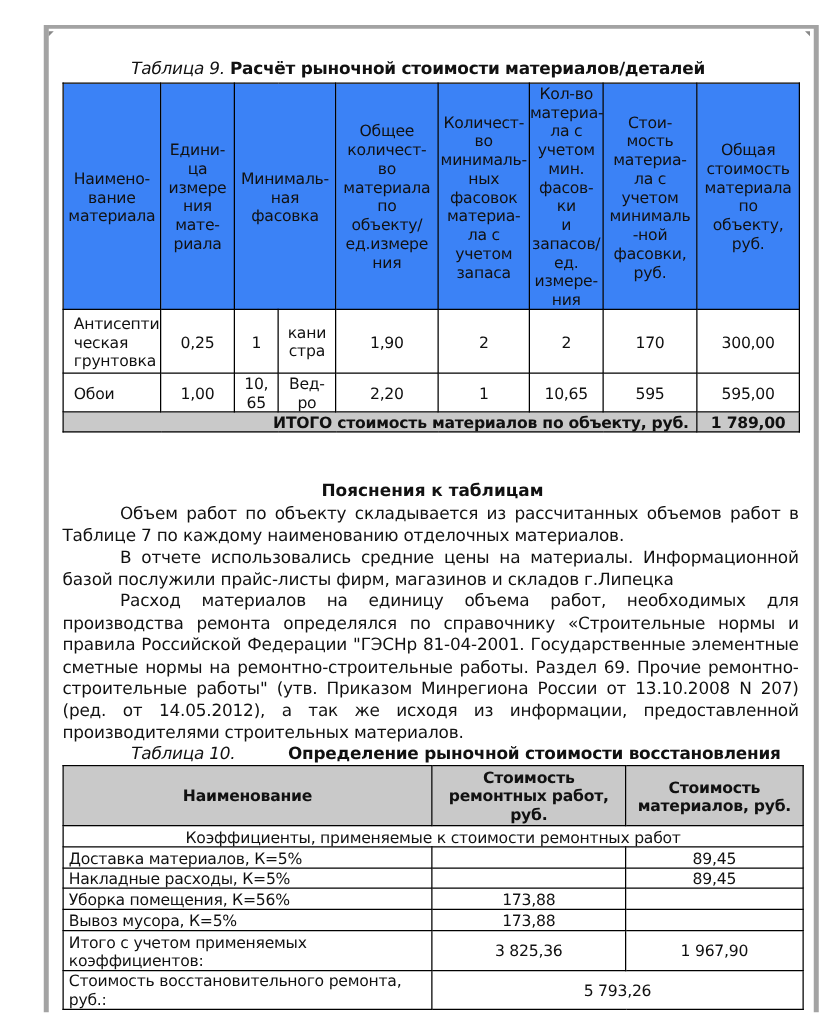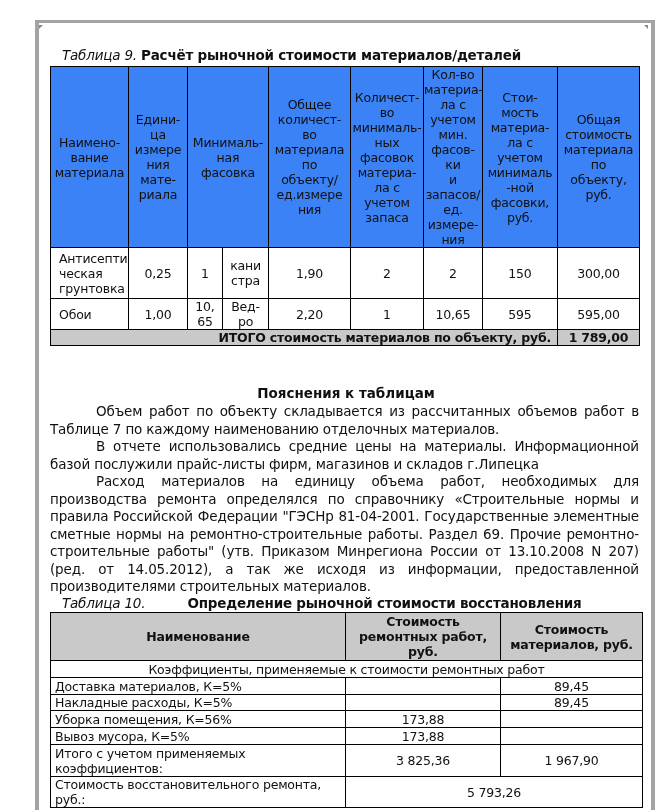--- a/index.html
+++ b/index.html
@@ -7,21 +7,21 @@
   body { position: relative; font-family: "DejaVu Sans", "Liberation Sans", sans-serif; color: #111; }
   .frame-top { position: absolute; left: 36px; top: 20px; width: 618px; height: 3px; background: #a3a3a3; }
   .frame-left { position: absolute; left: 35px; top: 20px; width: 4px; height: 790px; background: #a3a3a3; }
   .frame-right { position: absolute; left: 651px; top: 20px; width: 4px; height: 790px; background: #a3a3a3; }
   .corner-mark { position: absolute; width: 6px; height: 6px; border-color: #8a8a8a; border-style: solid; }
   .corner-tl { left: 38px; top: 24px; border-width: 0; }
   .corner-tl::after { content: ""; position: absolute; left: 1px; top: 1px; border-left: 4px solid #888; border-bottom: 4px solid transparent; }
   .corner-tr { left: 643px; top: 24px; border-width: 0; }
   .corner-tr::after { content: ""; position: absolute; left: 1px; top: 1px; border-right: 4px solid #888; border-bottom: 4px solid transparent; }
 
-  .caption { position: absolute; font-size: 13.5px; white-space: nowrap; letter-spacing: -0.2px; }
+  .caption { position: absolute; font-size: 13.5px; white-space: nowrap; letter-spacing: -0.2px; margin-left: 43px; }
   .caption .num { font-style: italic; font-weight: normal; }
   .caption .ttl { font-weight: bold; }
 
   table { position: absolute; border-collapse: collapse; table-layout: fixed; font-size: 12.5px; }
   td, th { border: 1px solid #000; text-align: center; vertical-align: middle; font-weight: normal; line-height: 15px; letter-spacing: -0.2px; }
   .hdr { background: #3b82f6; }
 
   #t9 { left: 50px; top: 66px; width: 589px; }
   #t9 td.name { text-align: left; padding-left: 8px; }
   #t9 .total-label { background: #c9c9c9; text-align: right; font-weight: bold; padding-right: 6px; }
@@ -74,21 +74,21 @@
     <td class="hdr"><span class="ml">Общая<br>стоимость<br>материала<br>по<br>объекту,<br>руб.</span></td>
   </tr>
   <tr style="height:51px">
     <td class="name"><span class="ml">Антисепти<br>ческая<br>грунтовка</span></td>
     <td>0,25</td>
     <td><span class="ml">1</span></td>
     <td><span class="ml">кани<br>стра</span></td>
     <td>1,90</td>
     <td>2</td>
     <td>2</td>
-    <td>150</td>
+    <td>170</td>
     <td>300,00</td>
   </tr>
   <tr style="height:30px">
     <td class="name"><span class="ml">Обои</span></td>
     <td>1,00</td>
     <td><span class="ml">10,<br>65</span></td>
     <td><span class="ml">Вед-<br>ро</span></td>
     <td>2,20</td>
     <td>1</td>
     <td>10,65</td>

